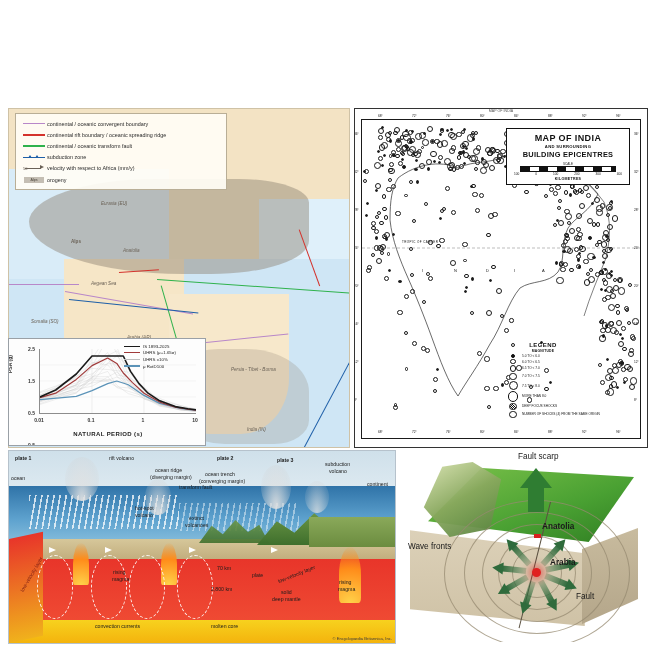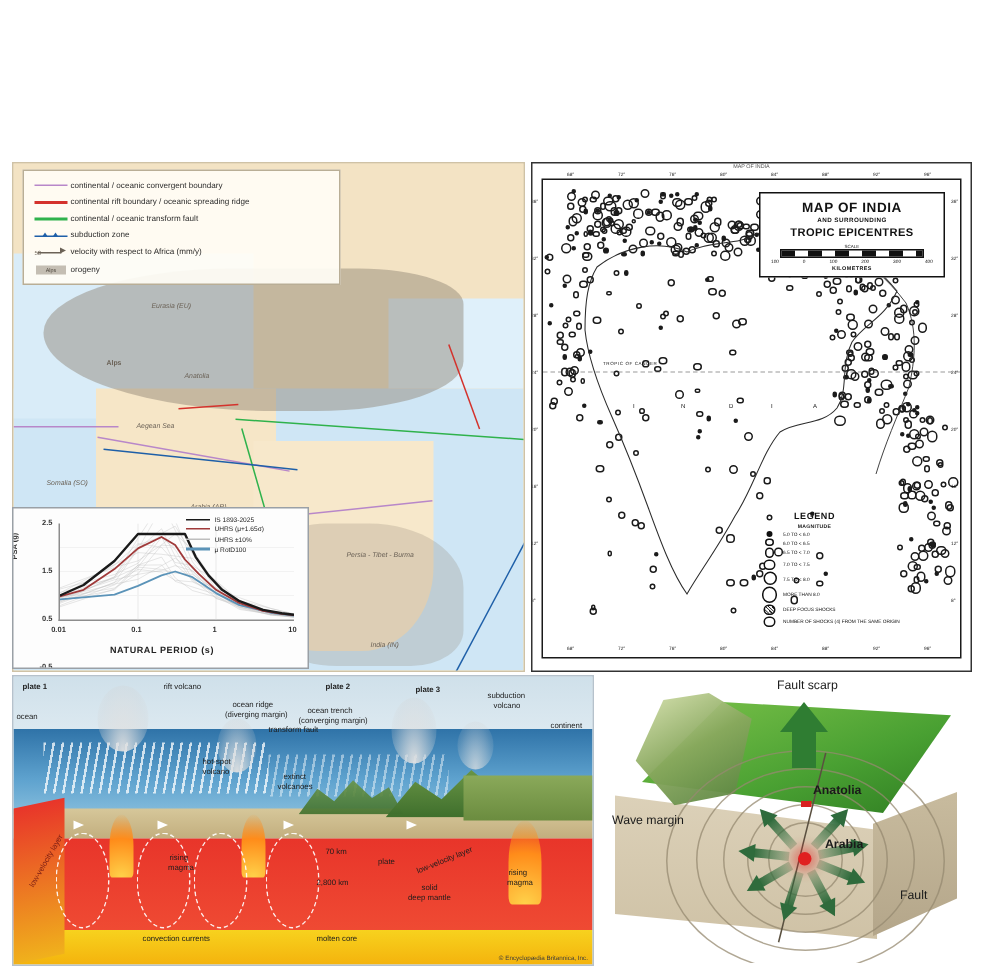--- a/index.html
+++ b/index.html
@@ -772,21 +772,21 @@
           <div class="im-geo" style="left: 60px; top: 148px;">I</div>
           <div class="im-geo" style="left: 92px; top: 148px;">N</div>
           <div class="im-geo" style="left: 124px; top: 148px;">D</div>
           <div class="im-geo" style="left: 152px; top: 148px;">I</div>
           <div class="im-geo" style="left: 180px; top: 148px;">A</div>
         </div>
 
       <div id="india-title-box">
         <div class="it-1">MAP OF INDIA</div>
         <div class="it-2">AND SURROUNDING</div>
-        <div class="it-3">TROPIC EPICENTRES</div>
+        <div class="it-3">BUILDING EPICENTRES</div>
         <div class="it-scalewrap">
           <div class="it-0">SCALE</div>
           <div class="it-scalebar"></div>
           <div class="it-scalenums" id="scale-nums">
               <span>100</span>
               <span>0</span>
               <span>100</span>
               <span>200</span>
               <span>300</span>
               <span>400</span>
@@ -1004,19 +1004,19 @@
         <div style="position: absolute; left: 136px; top: 122px; width: 0px; height: 0px; transform: rotate(228deg);">
           <div style="position: absolute; left: 10px; top: -3px; width: 24px; height: 6px; background: linear-gradient(90deg, rgba(47, 107, 60, 0.25), rgb(47, 107, 60));"></div>
           <div style="position: absolute; left: 33px; top: -6px; width: 0px; height: 0px; border-top: 6px solid transparent; border-bottom: 6px solid transparent; border-left: 11px solid rgb(47, 107, 60);"></div>
         </div>
       </div>
     <div class="fb-focus"></div>
     <div class="fb-epired"></div>
     <div id="fb-labels">
         <div class="fb-lab" style="left: 118px; top: 2px;">Fault scarp</div>
         <div class="fb-lab b" style="left: 142px; top: 72px;">Anatolia</div>
-        <div class="fb-lab" style="left: 8px; top: 92px;">Wave margin</div>
+        <div class="fb-lab" style="left: 8px; top: 92px;">Wave fronts</div>
         <div class="fb-lab b" style="left: 150px; top: 108px;">Arabia</div>
-        <div class="fb-lab" style="left: 176px; top: 142px; margin-left: 24px;">Fault</div>
+        <div class="fb-lab" style="left: 176px; top: 142px;">Fault</div>
       </div>
   </div>
 
 </div>
 
 </body></html>

